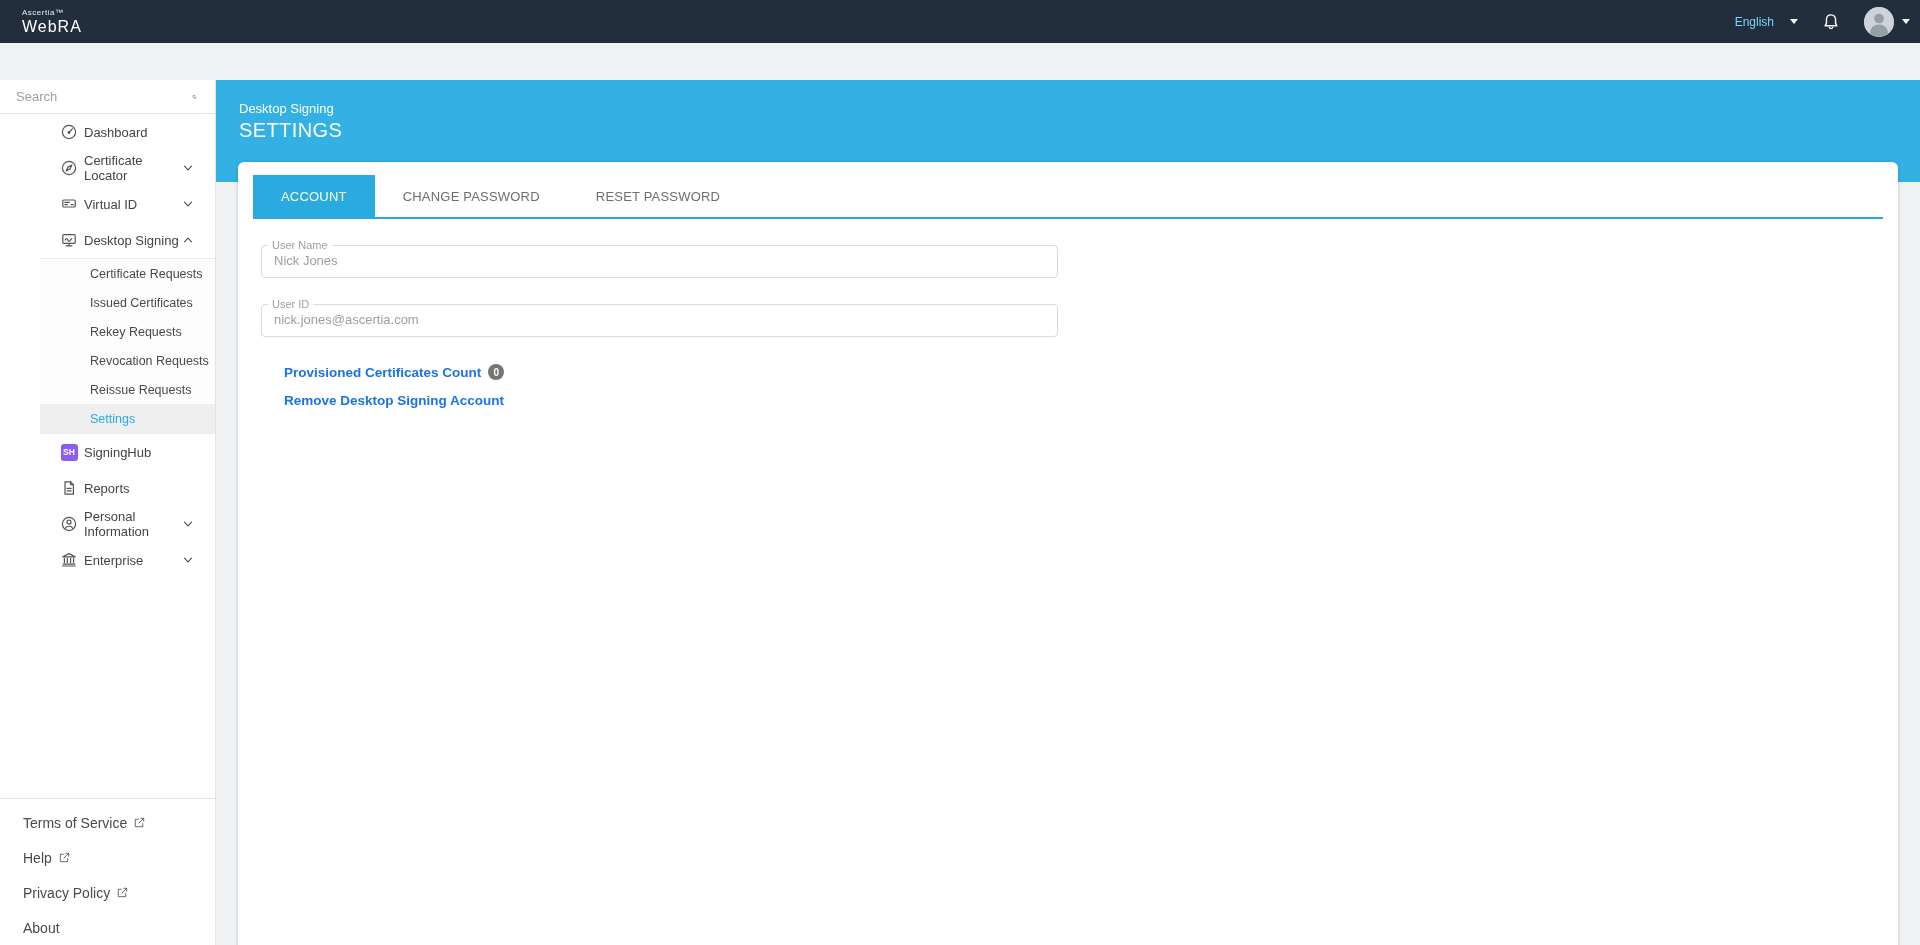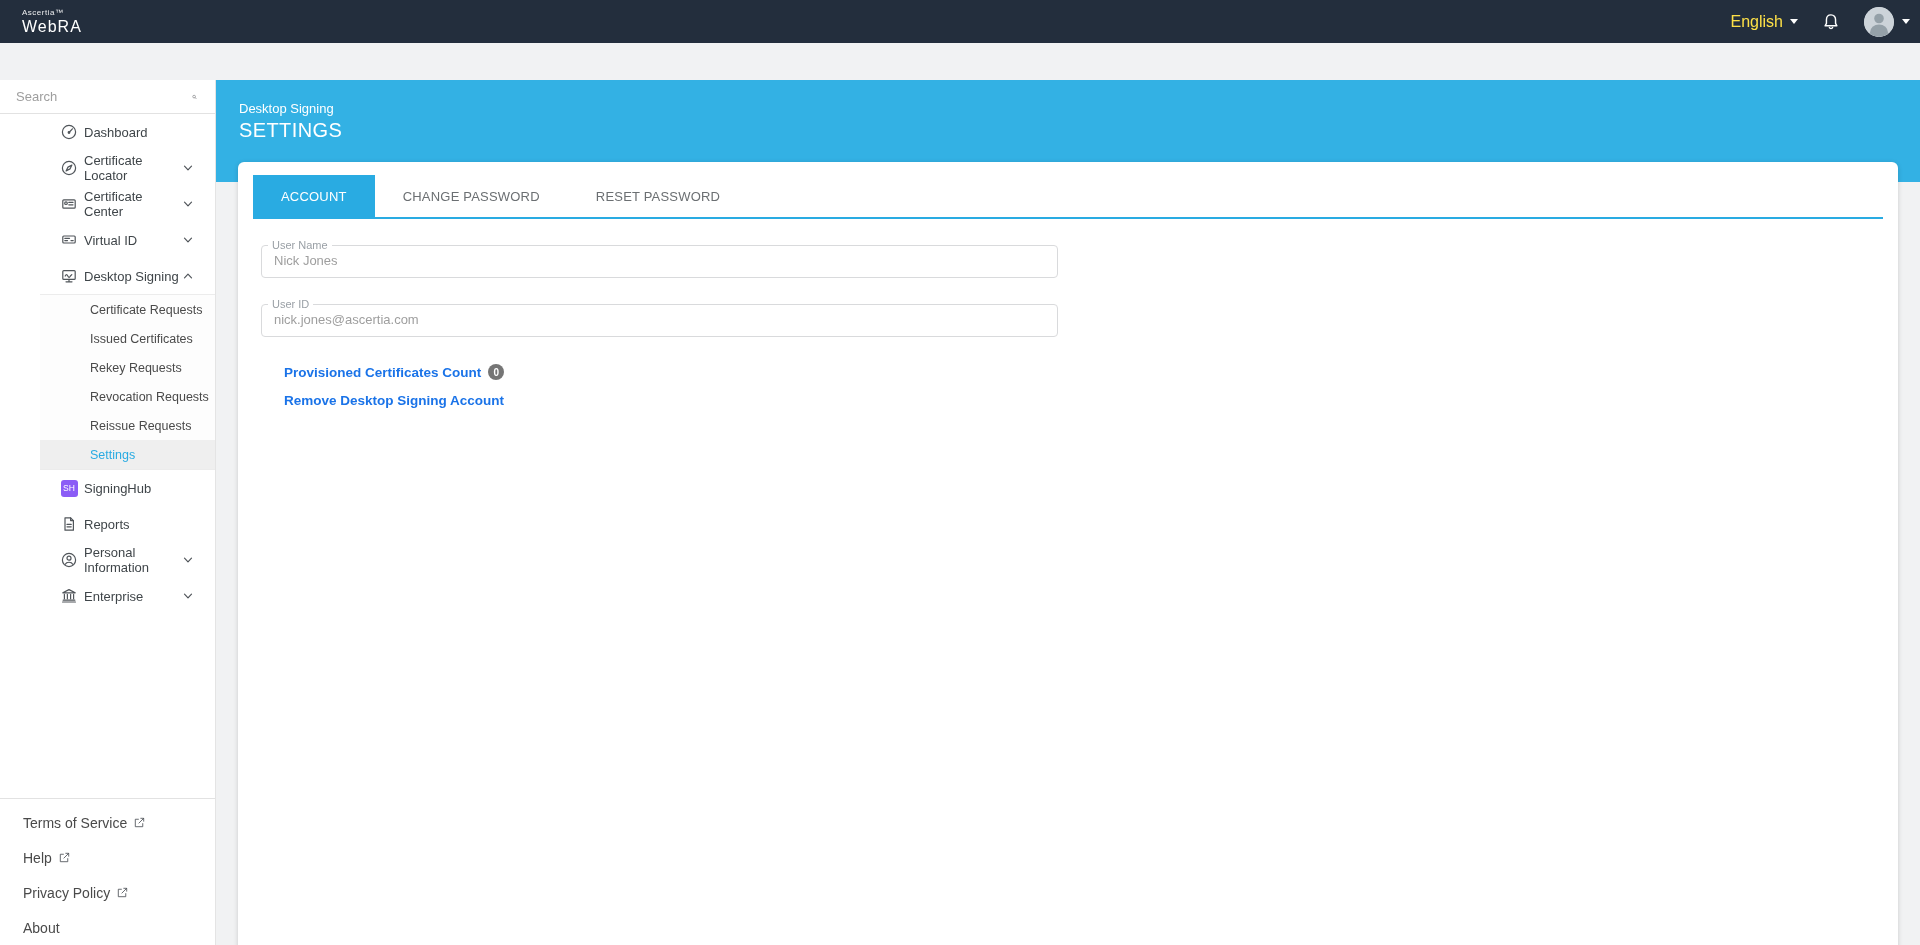--- a/index.html
+++ b/index.html
@@ -7,40 +7,40 @@
   body { font-family:"Liberation Sans", sans-serif; background:#f1f2f3; color:#3c4043; }
 
   .app { width:1920px; height:945px; display:flex; flex-direction:column; }
 
   
   .topbar { height:43px; background:#232e3d; display:flex; align-items:center; justify-content:space-between; flex:0 0 43px; padding:0 10px 0 22px; }
   .brand { display:flex; flex-direction:column; line-height:1; color:#fff; cursor:pointer; }
   .brand-small { font-size:8px; letter-spacing:.5px; margin-bottom:2px; opacity:.92; }
   .brand-main { font-size:16px; font-weight:500; letter-spacing:1px; }
   .topbar-right { display:flex; align-items:center; gap:23px; }
-  .lang { display:flex; align-items:center; gap:7px; color:#fde047; font-size:16px; cursor:pointer; }
+  .lang { display:flex; align-items:center; gap:16px; color:#7dd3fc; font-size:12px; cursor:pointer; }
   .caret { width:0; height:0; border-left:4.5px solid transparent; border-right:4.5px solid transparent; border-top:5px solid #fff; display:inline-block; }
   .bell { display:flex; cursor:pointer; }
   .avatar-wrap { display:flex; align-items:center; gap:8px; cursor:pointer; }
   .avatar { width:30px; height:30px; border-radius:50%; overflow:hidden; background:#ccd3d9; }
 
   
   .shell { flex:1; display:flex; min-height:0;margin-top:37px; }
   .sidebar { width:216px; flex:0 0 216px; background:#fff; border-right:1px solid #e4e4e4; display:flex; flex-direction:column; }
   .search-row { height:34px; display:flex; align-items:center; padding:0 18px 0 16px; border-bottom:1px solid #e2e2e2; flex:0 0 34px; }
   .search-input { flex:1; border:none; outline:none; font-size:13px; color:#444; font-family:inherit; }
   .search-input::placeholder { color:#9e9e9e; }
   .nav { flex:1; overflow:hidden;padding-left:40px; }
   .nav-item { height:36px; display:flex; align-items:center; padding:0 19px 0 20px; cursor:pointer; font-size:13px; color:#3f4549; }
   .nav-item .ic { width:18px; height:18px; margin-right:6px; display:flex; align-items:center; justify-content:center; flex:0 0 18px; }
   .nav-item .lbl { flex:1; }
   .submenu { border-top:1px solid #ececec; border-bottom:1px solid #ececec; background:#fdfdfd; }
   .sub-item { height:29px; display:flex; align-items:center; padding-left:50px; font-size:12.5px; color:#4a4a4a; cursor:pointer; }
   .sub-item.active { background:#efefef; color:#29abe2; }
-  .sh-badge { width:17px; height:17px; background:#8b5cf6; border-radius:3px; color:#fff; font-size:8.5px; font-weight:normal; display:flex; align-items:center; justify-content:center; letter-spacing:.2px; }
+  .sh-badge { width:17px; height:17px; background:#8b5cf6; border-radius:3px; color:#fff; font-size:8.5px; font-weight:bold; display:flex; align-items:center; justify-content:center; letter-spacing:.2px; }
   .side-footer { border-top:1px solid #e2e2e2; padding:6px 0 0 0; flex:0 0 auto; }
   .foot-link { height:35px; display:flex; align-items:center; gap:6px; padding-left:23px; font-size:14px; color:#4a4a4a; cursor:pointer; }
 
   
   .main { flex:1; position:relative; background:#f1f2f3; min-width:0; }
   .band { position:absolute; top:0; left:0; right:0; height:102px; background:#33b1e4; }
   .page-head { position:absolute; top:21px; left:23px; color:#fff; }
   .page-head .section { font-size:13px; font-weight:500; margin-bottom:3px; }
   .page-head .title { font-size:20px; font-weight:500; letter-spacing:.4px; }
   .card { position:absolute; top:82px; left:22px; width:1660px; height:796px; background:#fff; border-radius:6px; box-shadow:0 1px 5px rgba(0,0,0,.16); }
@@ -130,34 +130,20 @@
               <circle cx="9" cy="9" r="6.6"></circle>
                 <path d="M11.9 6.1 L10 9.9 L6.1 11.9 L8 8.1 Z"></path>
             </svg>
           </span>
           <span class="lbl">Certificate Locator</span>
           <svg width="16" height="16" viewBox="0 0 16 16" class="stroke">
               <polyline points="4.5,6.2 8,9.8 11.5,6.2"></polyline>
             </svg>
         </div>
 
-        <div class="nav-item">
-          <span class="ic">
-            <svg width="18" height="18" viewBox="0 0 18 18" class="stroke">
-              <rect x="2.8" y="4.8" width="12.4" height="8.4" rx="1"></rect>
-                <circle cx="6" cy="8.2" r="1.3"></circle>
-                <line x1="8.8" y1="7.4" x2="13" y2="7.4"></line>
-                <line x1="8.8" y1="9.8" x2="13" y2="9.8"></line>
-            </svg>
-          </span>
-          <span class="lbl">Certificate Center</span>
-          <svg width="16" height="16" viewBox="0 0 16 16" class="stroke">
-              <polyline points="4.5,6.2 8,9.8 11.5,6.2"></polyline>
-            </svg>
-        </div>
 
         <div class="nav-item">
           <span class="ic">
             <svg width="18" height="18" viewBox="0 0 18 18" class="stroke">
               <rect x="2.8" y="5" width="12.4" height="7" rx="1"></rect>
                 <line x1="4.8" y1="7.3" x2="9.5" y2="7.3"></line>
                 <line x1="4.8" y1="9.6" x2="7.5" y2="9.6"></line>
                 <line x1="11" y1="9.6" x2="13.2" y2="9.6"></line>
             </svg>
           </span>

